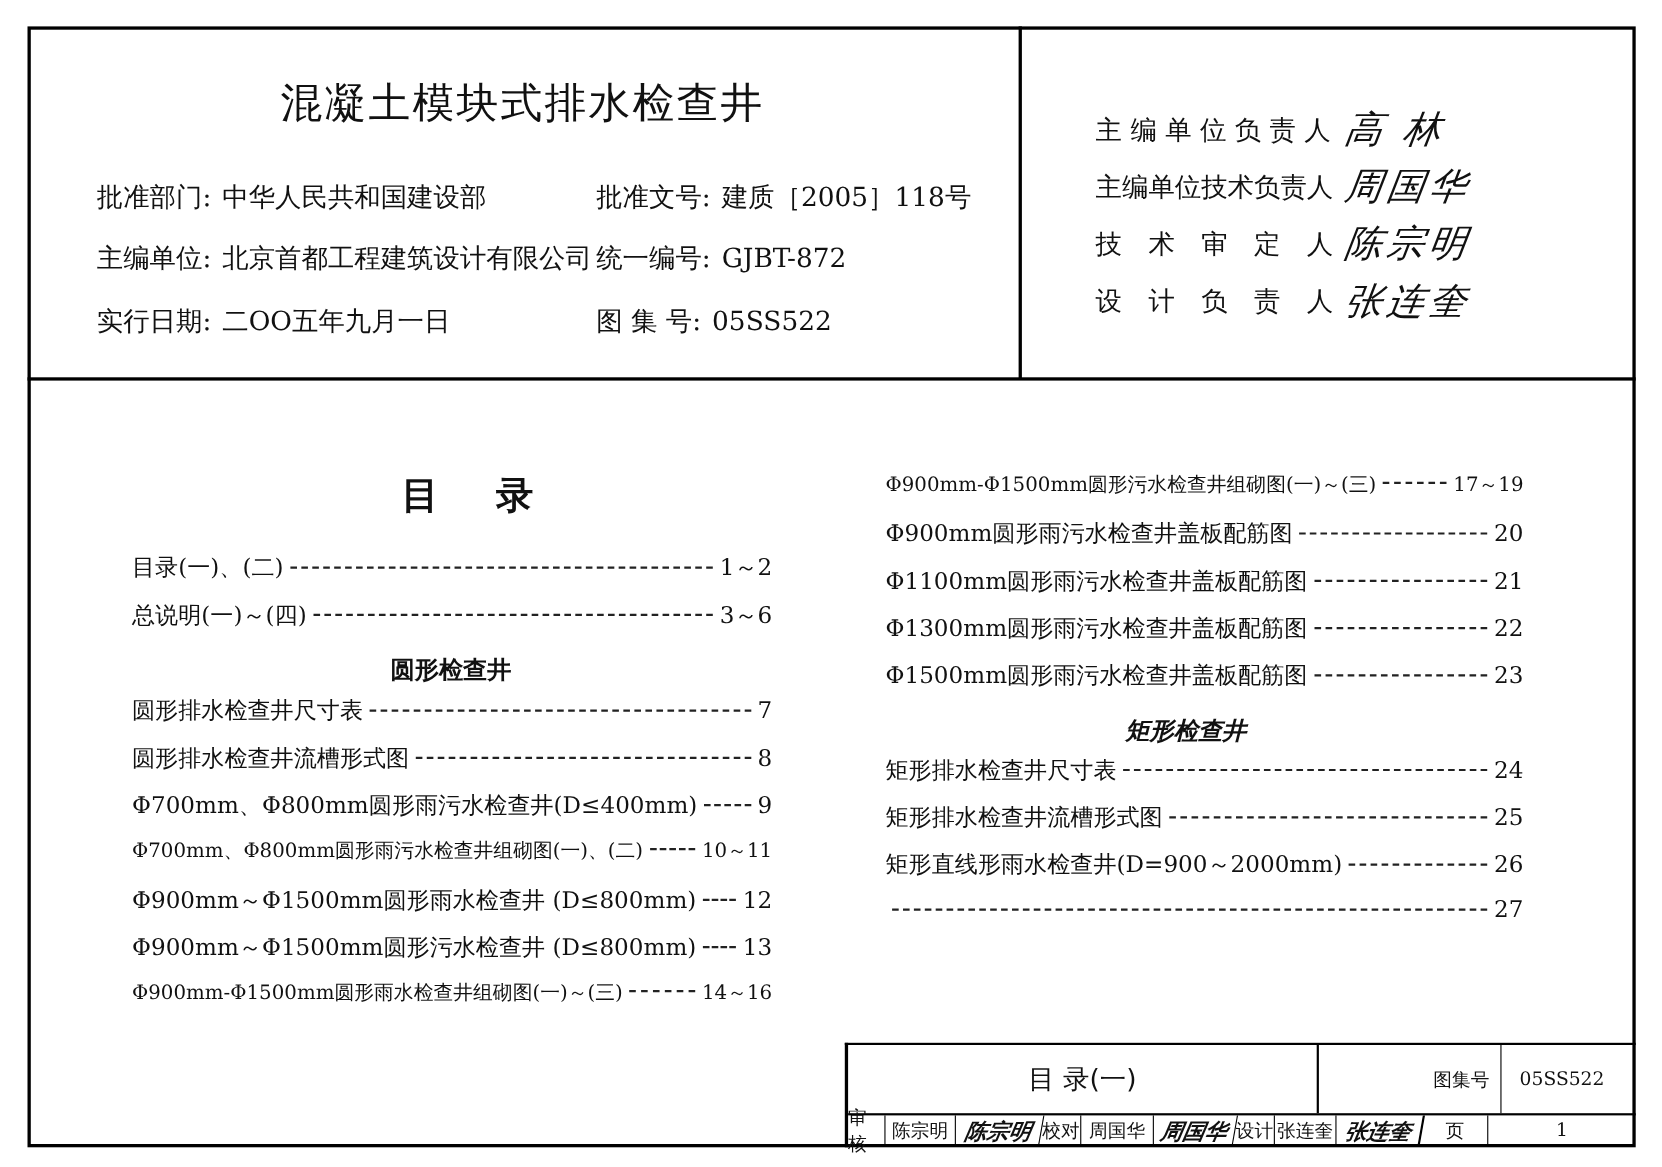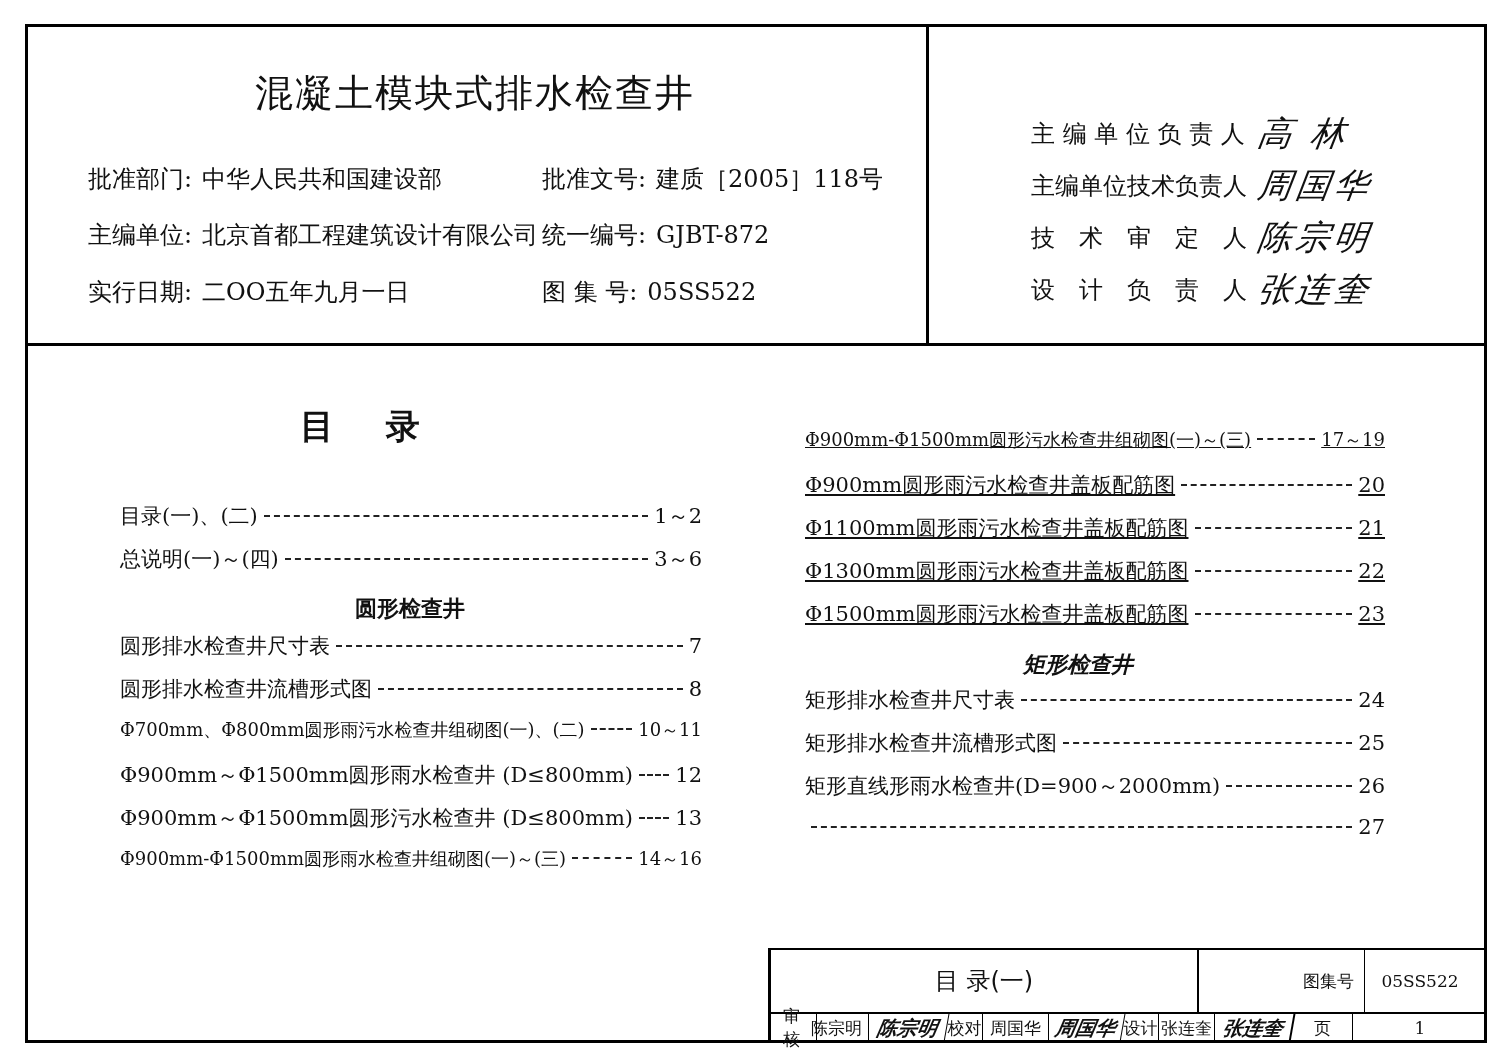--- a/index.html
+++ b/index.html
@@ -15,30 +15,30 @@
     .hdr-divider-v { position: absolute; left: 926px; top: 24px; width: 3px; height: 320px; background: #000; }
 
     .main-title {
       position: absolute; left: 60px; top: 68px; width: 830px; text-align: center;
       font-family: "DejaVu Sans", "Liberation Sans", sans-serif; font-weight: normal;
       font-size: 38px; letter-spacing: 2px;
     }
     .info { position: absolute; font-size: 24px; white-space: nowrap; }
     .info .lbl { margin-right: 10px; }
 
-    .sig-block { position: absolute; left: 996px; top: 108px; margin-left: 35px; }
+    .sig-block { position: absolute; left: 996px; top: 92px; }
     .sig-row { height: 52px; display: flex; align-items: center; font-size: 24px; white-space: nowrap; }
     .sig-row .role { width: 215px; display: inline-block; letter-spacing: 0; }
     .sig-row .sig {
       font-family: "DejaVu Serif", serif; font-style: italic; font-size: 34px;
       margin-left: 12px; letter-spacing: 4px; transform: skewX(-8deg); display: inline-block;
     }
 
     .toc-title {
-      position: absolute; left: 300px; top: 404px; width: 250px; 
+      position: absolute; left: 300px; top: 428px; width: 250px; text-align: center;
       font-family: "DejaVu Sans", "Liberation Sans", sans-serif; font-size: 34px; font-weight: bold;
       word-spacing: 40px;
     }
     .section-head {
       position: absolute; text-align: center; font-family: "DejaVu Sans", "Liberation Sans", sans-serif;
       font-weight: bold; font-size: 22px;
     }
     .toc-col { position: absolute; }
     .toc-item {
       display: flex; align-items: baseline; height: 43px; font-size: 21px; white-space: nowrap;
@@ -136,20 +136,25 @@
   <div class="toc-item">
     <span class="txt">圆形排水检查井尺寸表</span>
       <span class="leader"></span>
       <span class="pg">7</span>
   </div>
   <div class="toc-item">
     <span class="txt">圆形排水检查井流槽形式图</span>
       <span class="leader"></span>
       <span class="pg">8</span>
   </div>
+  <div class="toc-item">
+    <span class="txt">Φ700mm、Φ800mm圆形雨污水检查井(D≤400mm)</span>
+      <span class="leader"></span>
+      <span class="pg">9</span>
+  </div>
   <div class="toc-item small">
     <span class="txt">Φ700mm、Φ800mm圆形雨污水检查井组砌图(一)、(二)</span>
       <span class="leader"></span>
       <span class="pg">10～11</span>
   </div>
   <div class="toc-item">
     <span class="txt">Φ900mm～Φ1500mm圆形雨水检查井 (D≤800mm)</span>
       <span class="leader"></span>
       <span class="pg">12</span>
   </div>
@@ -158,21 +163,21 @@
       <span class="leader"></span>
       <span class="pg">13</span>
   </div>
   <div class="toc-item small">
     <span class="txt">Φ900mm-Φ1500mm圆形雨水检查井组砌图(一)～(三)</span>
       <span class="leader"></span>
       <span class="pg">14～16</span>
   </div>
 </div>
 
-<div class="toc-col" style="left:805px; top:428px; width:580px;text-decoration:underline;">
+<div class="toc-col" style="left:805px; top:428px; width:580px;">
   <div class="toc-item small">
     <span class="txt">Φ900mm-Φ1500mm圆形污水检查井组砌图(一)～(三)</span>
       <span class="leader"></span>
       <span class="pg">17～19</span>
   </div>
   <div class="toc-item">
     <span class="txt">Φ900mm圆形雨污水检查井盖板配筋图</span>
       <span class="leader"></span>
       <span class="pg">20</span>
   </div>
@@ -216,21 +221,21 @@
       <span class="pg">27</span>
   </div>
 </div>
 
 <div class="title-block">
   <div class="tb-name">目 录(一)</div>
   <div class="tb-cell" style="left:522px; top:0; width:72px; height:62px;">图集号</div>
   <div class="tb-cell" style="left:582px; top:0; width:134px; height:62px; border-right:none;">05SS522</div>
 
   <div class="tb-row2">
-    <div class="tb-cell" style="left:12px; width:34px;">审核</div>
+    <div class="tb-cell" style="left:0; width:34px;">审核</div>
     <div class="tb-cell" style="left:34px; width:64px;">陈宗明</div>
     <div class="tb-cell tb-sig" style="left:98px; width:78px;">陈宗明</div>
     <div class="tb-cell" style="left:176px; width:36px;">校对</div>
     <div class="tb-cell" style="left:212px; width:66px;">周国华</div>
     <div class="tb-cell tb-sig" style="left:278px; width:74px;">周国华</div>
     <div class="tb-cell" style="left:352px; width:36px;">设计</div>
     <div class="tb-cell" style="left:388px; width:56px;">张连奎</div>
     <div class="tb-cell tb-sig" style="left:444px; width:78px; border-right:2px solid #000;">张连奎</div>
     <div class="tb-cell" style="left:522px; width:60px;">页</div>
     <div class="tb-cell" style="left:582px; width:134px; border-right:none;">1</div>

